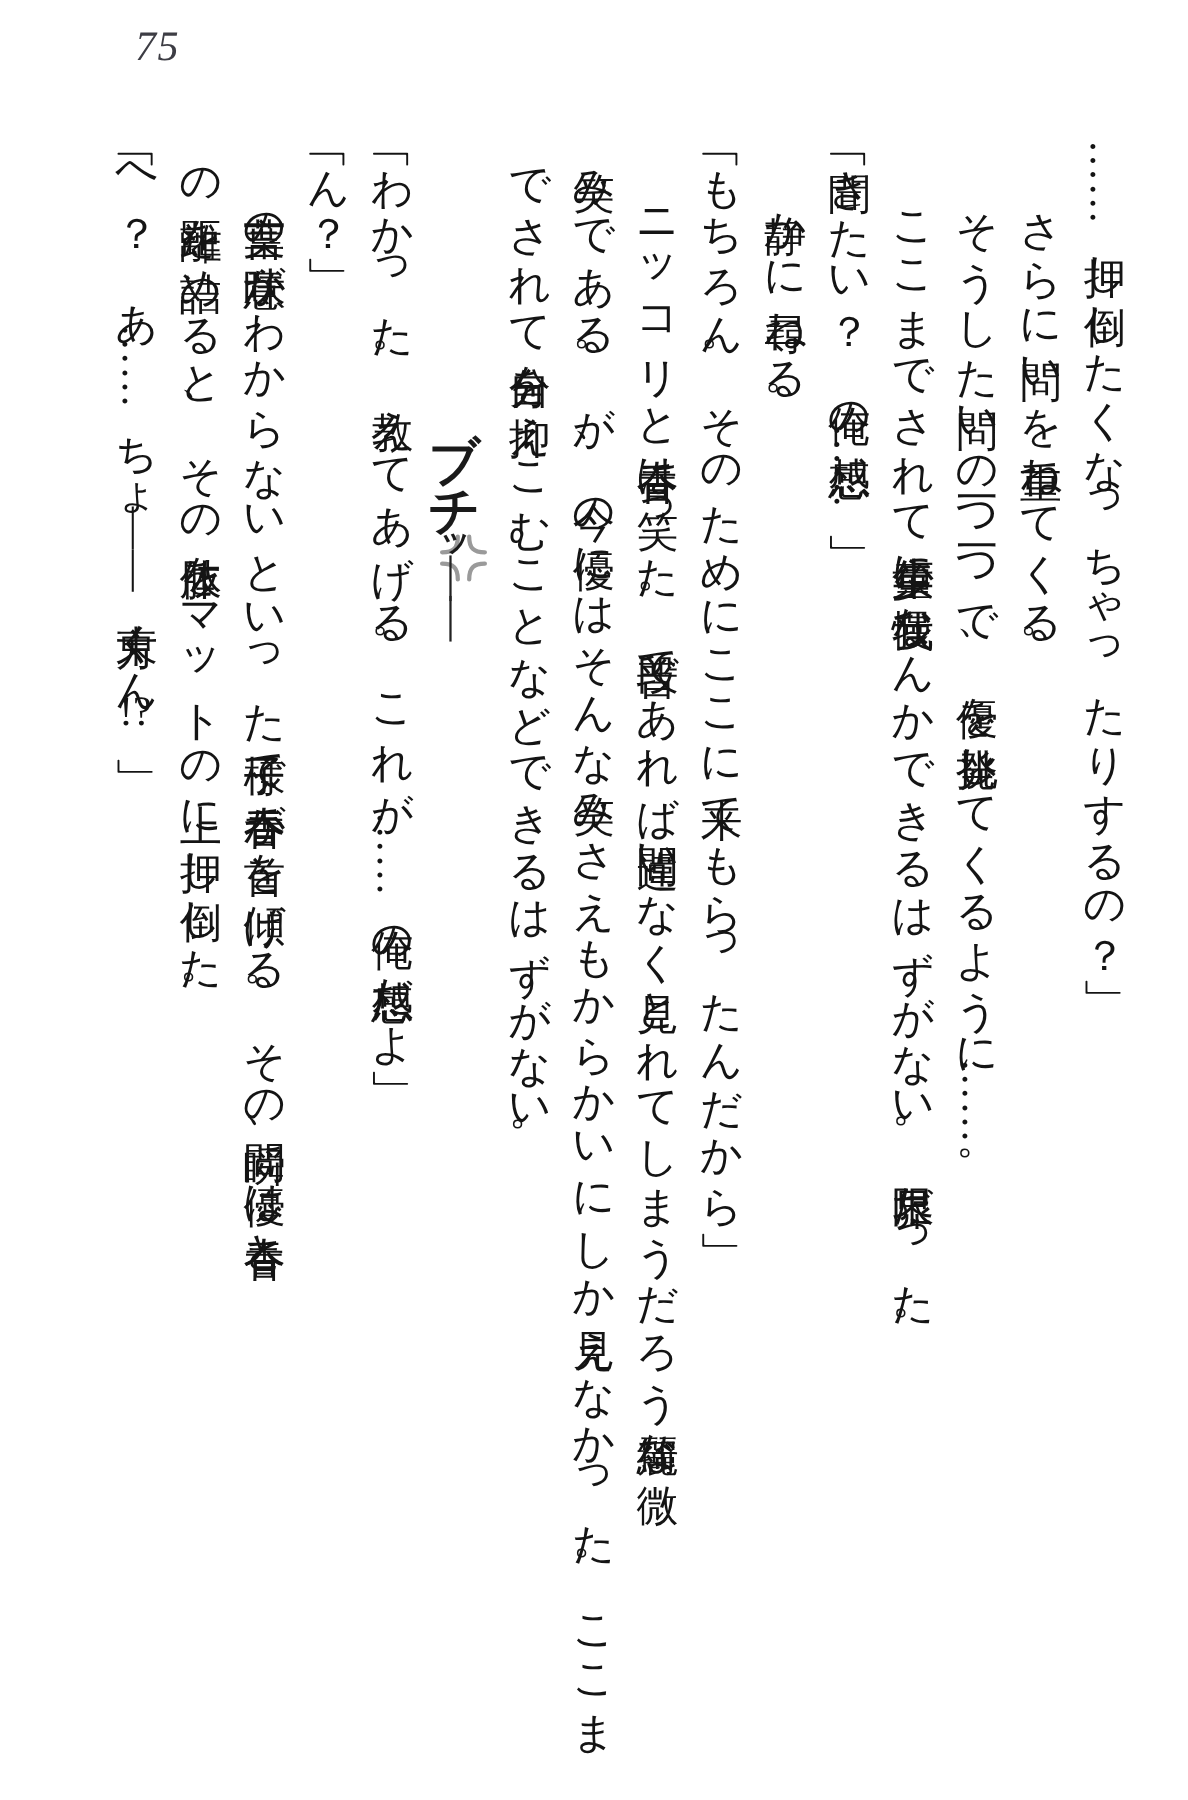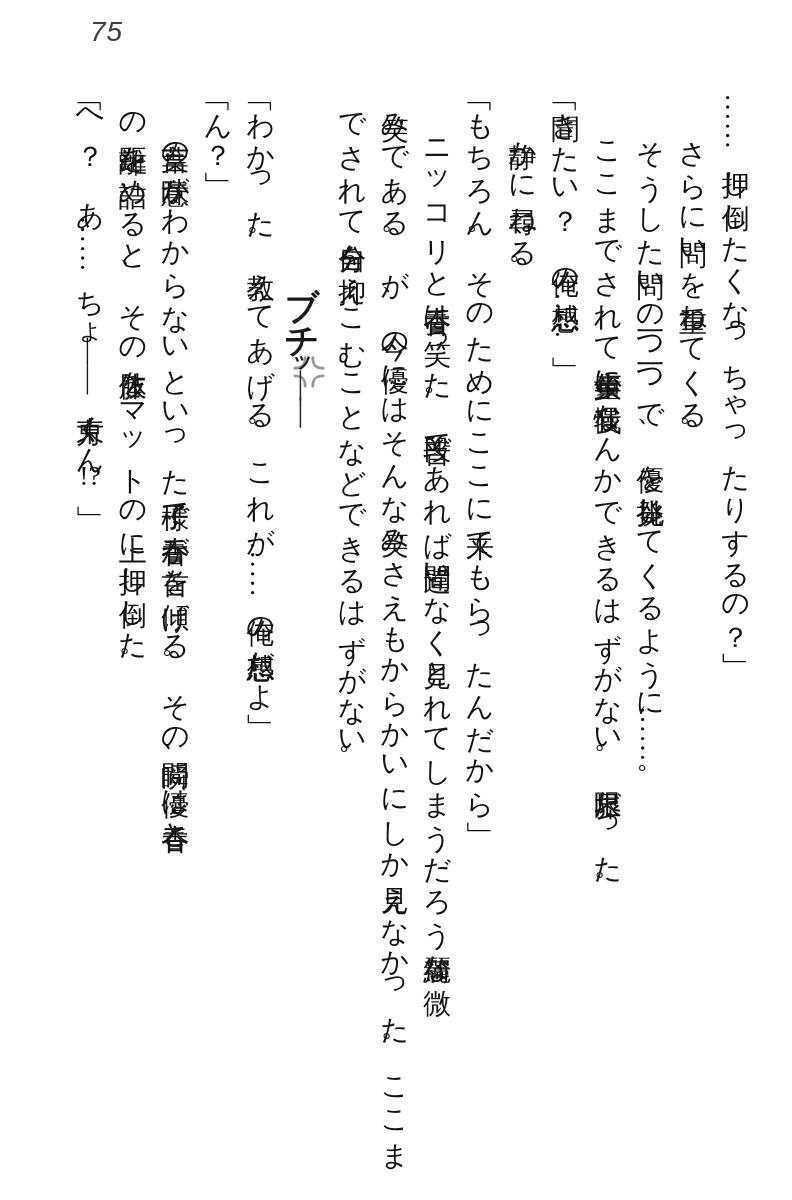--- a/index.html
+++ b/index.html
@@ -10,21 +10,21 @@
     width: 792px;
     height: 1200px;
     background: #ffffff;
     position: relative;
     overflow: hidden;
   }
   .page-number {
     position: absolute;
     top: 16px;
     left: 90px;
-    font-family: Liberation Sans, sans-serif;
+    font-family: Liberation Serif, serif;
     font-style: italic;
     font-size: 28px;
     color: #3d3d44;
     letter-spacing: 1px;
   }
   .text-block {
     position: absolute;
     top: 93px;
     right: 36px;
     height: 1107px;

